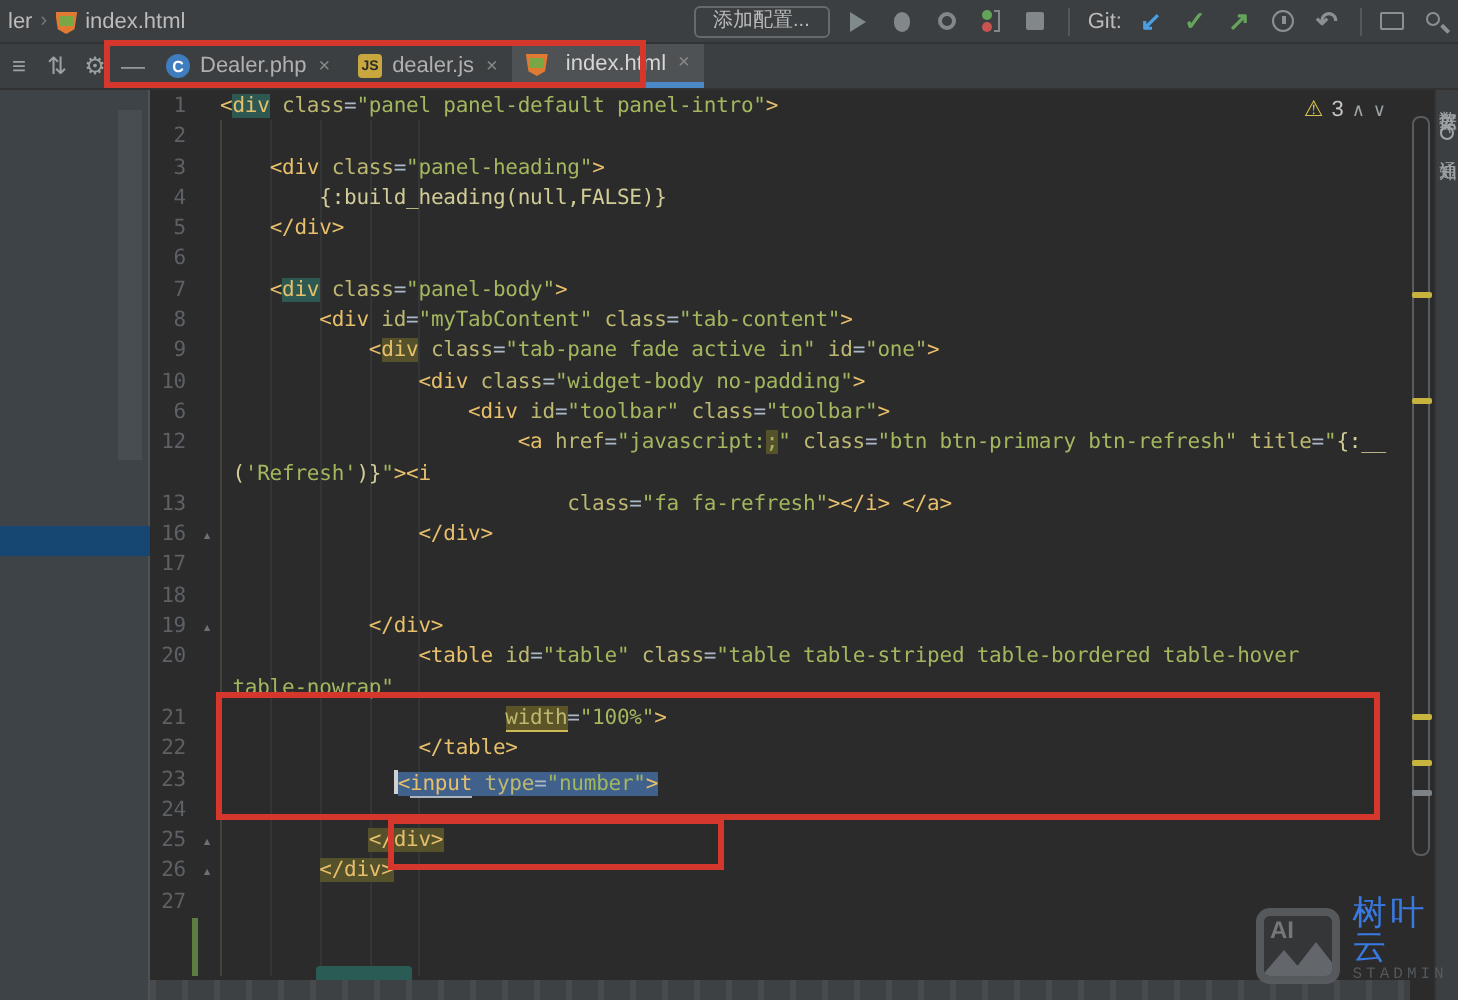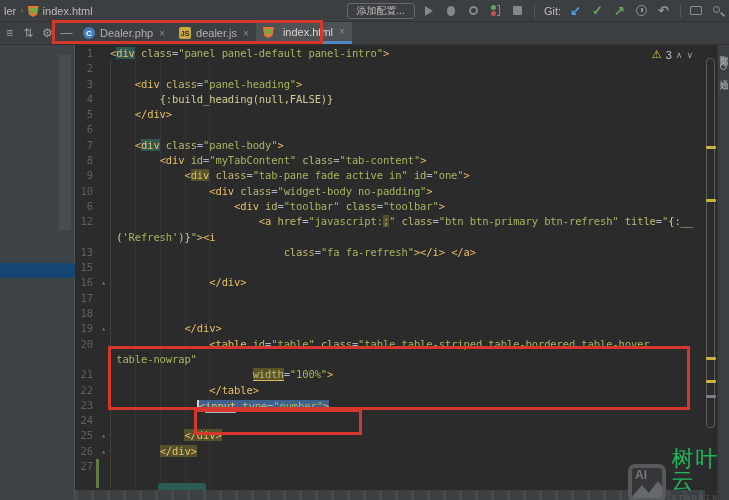--- a/index.html
+++ b/index.html
@@ -105,21 +105,21 @@
 
   
   #watermark{position:absolute;left:628px;top:448px;display:flex;align-items:flex-end;gap:6px;opacity:0.9;}
   #wm-logo{width:45px;height:38px;border:4px solid #5a5e62;border-radius:7px;position:relative;background:#35383a;overflow:hidden;}
   #wm-logo .ai{position:absolute;left:3px;top:0px;font-size:12px;font-weight:bold;color:#7d8184;}
   #wm-logo .m1{position:absolute;left:-2px;bottom:-1px;width:0;height:0;
                border-left:12px solid transparent;border-right:12px solid transparent;border-bottom:14px solid #6a6e72;}
   #wm-logo .m2{position:absolute;left:12px;bottom:-1px;width:0;height:0;
                border-left:14px solid transparent;border-right:14px solid transparent;border-bottom:18px solid #6a6e72;}
   #wm-text{display:flex;flex-direction:column;line-height:1;}
-  #wm-title{font-size:22px;color:#22c55e;letter-spacing:2px;}
+  #wm-title{font-size:17px;color:#3b82f6;letter-spacing:2px;}
   #wm-sub{font-size:8px;color:#585c60;letter-spacing:2px;margin-top:2px;font-family:Liberation Mono, monospace;}
 
   
   .anno{position:absolute;border:3px solid #d6372c;pointer-events:none;}
   #anno-tabs{left:52px;top:20px;width:271px;height:24px;}
   #anno-table{left:108px;top:346px;width:582px;height:64px;}
   #anno-input{left:194px;top:409px;width:168px;height:26px;}
 </style>
 </head>
 <body>
@@ -286,25 +286,20 @@
         </div>
         <div class="row">
           <span class="num"></span>
           <span class="fold"></span>
           <span class="code"><span class="tk-text"> </span><span class="tk-expr">(</span><span class="tk-str">'Refresh'</span><span class="tk-expr">)}</span><span class="tk-str">"</span><span class="tk-tag">&gt;</span><span class="tk-tag">&lt;i</span></span>
         </div>
         <div class="row">
           <span class="num">13</span>
           <span class="fold"></span>
           <span class="code"><span class="tk-text">                            </span><span class="tk-attr">class</span><span class="tk-text">=</span><span class="tk-str">"fa fa-refresh"</span><span class="tk-tag">&gt;</span><span class="tk-tag">&lt;/i&gt;</span><span class="tk-text"> </span><span class="tk-tag">&lt;/a&gt;</span></span>
-        </div>
-        <div class="row">
-          <span class="num">15</span>
-          <span class="fold"></span>
-          <span class="code"></span>
         </div>
         <div class="row">
           <span class="num">16</span>
           <span class="fold">▴</span>
           <span class="code"><span class="tk-text">                </span><span class="tk-tag">&lt;/div&gt;</span></span>
         </div>
         <div class="row">
           <span class="num">17</span>
           <span class="fold"></span>
           <span class="code"></span>

